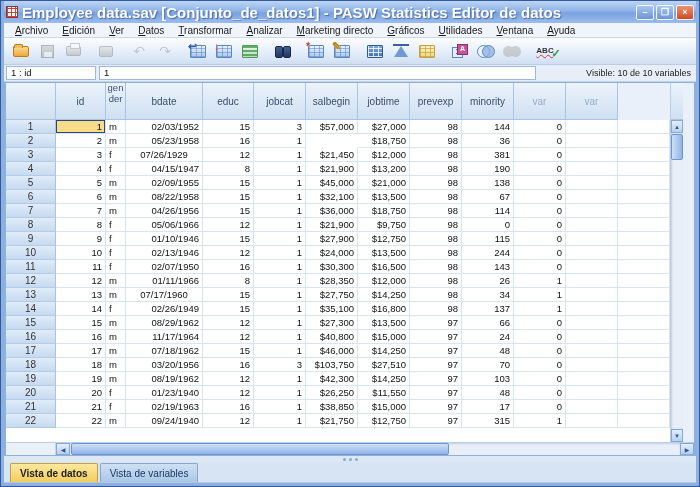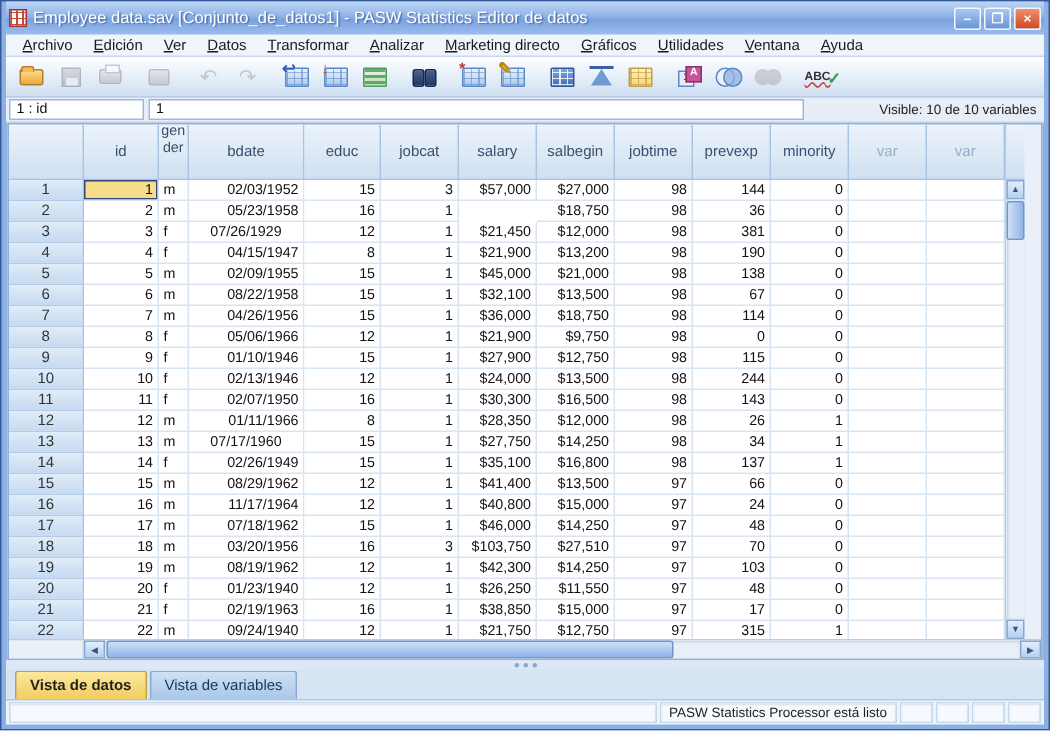--- a/index.html
+++ b/index.html
@@ -9,21 +9,21 @@
   .window { width:700px; height:487px; border:1px solid #33599b;
     background:#8cb0e2; padding:0 3px 3px; display:flex; flex-direction:column; }
 
   
   .titlebar { height:22px; display:flex; align-items:center; gap:4px; padding:0 2px;
     background:linear-gradient(180deg,#bed5f4 0%,#8fb3e8 45%,#7aa2e0 55%,#9cbcec 100%); }
   .app-icon { width:12px; height:12px; flex:0 0 auto; background-color:#fff;
     border:1px solid #993333;
     background-image:repeating-linear-gradient(0deg,#cc4433 0 1px,transparent 1px 4px),
                      repeating-linear-gradient(90deg,#cc4433 0 1px,transparent 1px 4px); }
-  .title-text { flex:1; font-size:11px; font-weight:normal; color:#fff;
+  .title-text { flex:1; font-size:15px; font-weight:bold; color:#fff;
     text-shadow:1px 1px 1px #4a6aa5; white-space:nowrap; overflow:hidden; }
   .tb-ctrls { display:flex; gap:2px; }
   .wbtn { width:18px; height:15px; border:1px solid #f2f7fe; border-radius:2px;
     font-size:9px; line-height:12px; color:#fff; text-align:center; cursor:default;
     background:linear-gradient(180deg,#a8c6f2,#6b95d8); font-weight:bold; padding:0; }
   .wbtn.close { background:linear-gradient(180deg,#ef9070,#ce4a22); }
 
   
   .menubar { height:15px; background:#f0f5fc; border-bottom:1px solid #c7d8ec;
     display:flex; align-items:center; padding-left:4px; }
@@ -282,21 +282,20 @@
   <div class="grid-area">
     <div class="grid-top">
       <div class="grid-cols">
         <div class="grid-header">
           <div class="corner"></div>
         <div class="gh" style="width: 50px;">id</div>
             <div class="gh wrap" style="width: 20px;">gender</div>
             <div class="gh" style="width: 77px;">bdate</div>
             <div class="gh" style="width: 51px;">educ</div>
             <div class="gh" style="width: 52px;">jobcat</div>
-            <div class="gh" style="width: 52px;">salary</div>
             <div class="gh" style="width: 52px;">salbegin</div>
             <div class="gh" style="width: 52px;">jobtime</div>
             <div class="gh" style="width: 52px;">prevexp</div>
             <div class="gh" style="width: 52px;">minority</div>
             <div class="gh ph" style="width: 52px;">var</div>
             <div class="gh ph" style="width: 52px;">var</div>
           </div>
         <div class="grid-body">
             <div class="grow">
               <div class="rh">1</div>
@@ -508,21 +507,21 @@
               <div class="gc a-center" style="width: 52px;"></div>
               <div class="gc a-center" style="width: 52px;"></div>
             </div>
             <div class="grow">
               <div class="rh">15</div>
               <div class="gc a-right" style="width: 50px;">15</div>
               <div class="gc a-left" style="width: 20px;">m</div>
               <div class="gc a-right" style="width: 77px;">08/29/1962</div>
               <div class="gc a-right" style="width: 51px;">12</div>
               <div class="gc a-right" style="width: 52px;">1</div>
-              <div class="gc a-right" style="width: 52px;">$41,400</div>
+              <div class="gc a-right" style="width: 52px;">$27,300</div>
               <div class="gc a-right" style="width: 52px;">$13,500</div>
               <div class="gc a-right" style="width: 52px;">97</div>
               <div class="gc a-right" style="width: 52px;">66</div>
               <div class="gc a-right" style="width: 52px;">0</div>
               <div class="gc a-center" style="width: 52px;"></div>
               <div class="gc a-center" style="width: 52px;"></div>
             </div>
             <div class="grow">
               <div class="rh">16</div>
               <div class="gc a-right" style="width: 50px;">16</div>
@@ -651,22 +650,14 @@
 
   <div class="splitter">
     <span class="dots"></span>
   </div>
 
   <div class="tabsrow">
       <div class="tab active">Vista de datos</div>
       <div class="tab">Vista de variables</div>
     </div>
 
-  <div class="statusbar">
-    <div class="sb-box sb-main"></div>
-    <div class="sb-box sb-msg">PASW Statistics Processor está listo</div>
-  <div class="sb-box sb-seg"></div>
-      <div class="sb-box sb-seg"></div>
-      <div class="sb-box sb-seg"></div>
-      <div class="sb-box sb-seg"></div>
-    </div>
 
 </div>
 
 </body></html>

